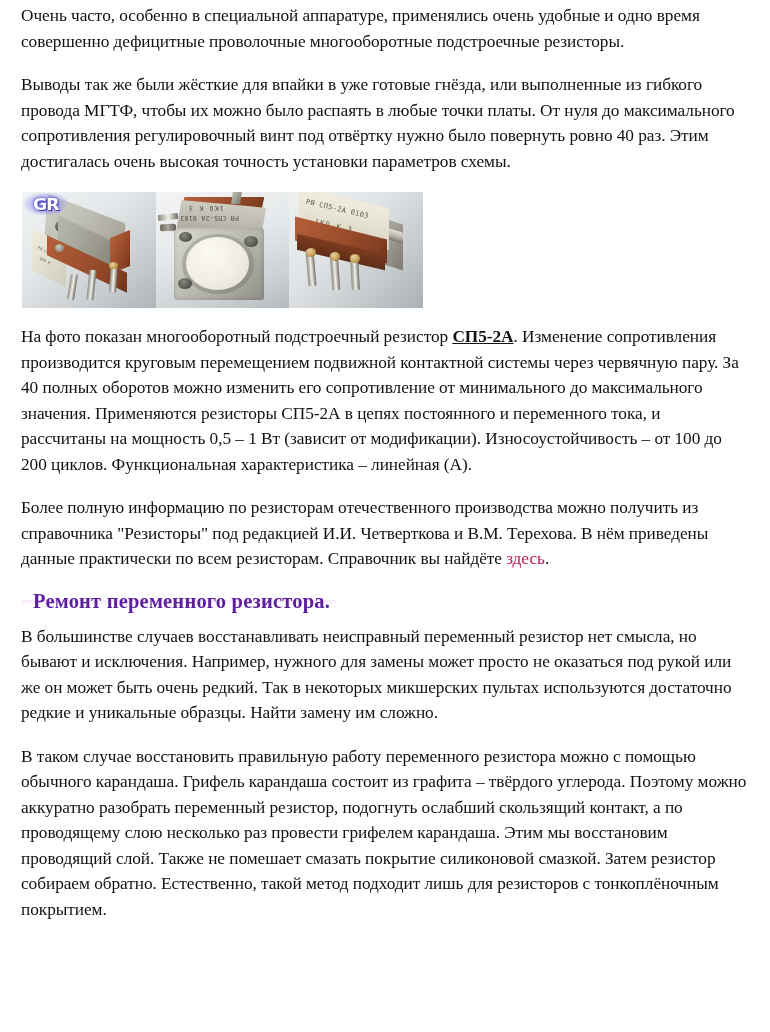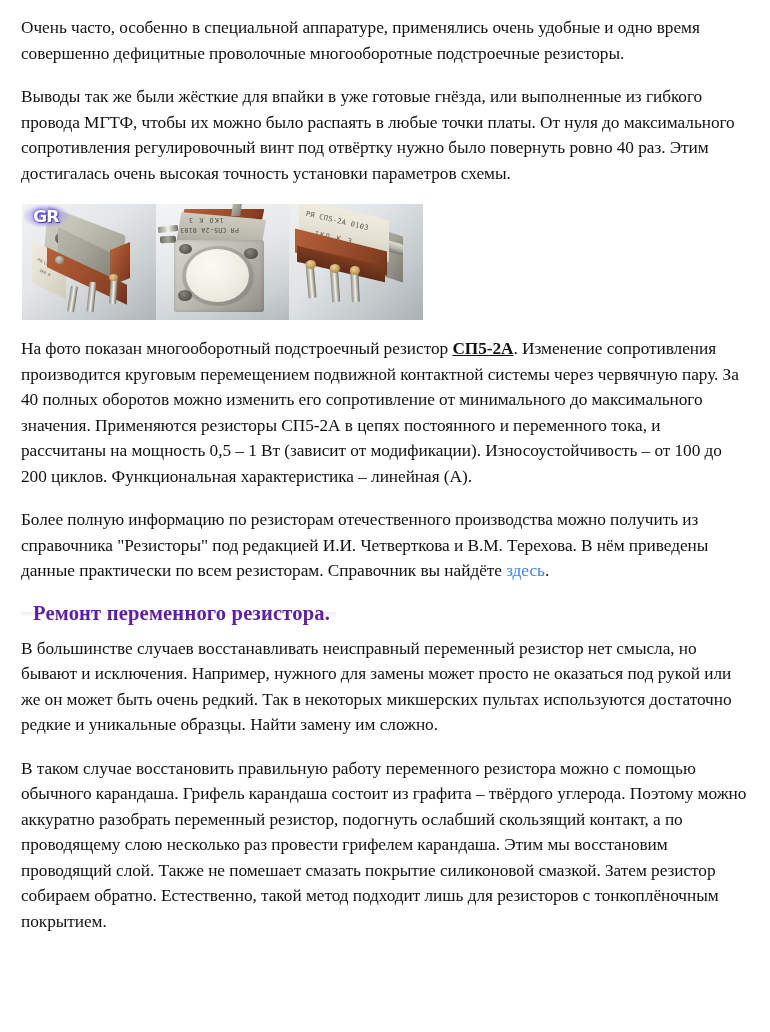--- a/index.html
+++ b/index.html
@@ -22,28 +22,28 @@
     padding: 0 21px;
   }
   p.para {
     margin: 0 0 18px 0;
     font-size: 17.3px;
     line-height: 25.5px;
     color: #111111;
     text-align: left;
     letter-spacing: -0.05px;
   }
-  p.para.first { padding-top: 15px; }
+  p.para.first { padding-top: 3px; }
 
   .bold-underline {
     font-weight: bold;
     text-decoration: underline;
   }
   a.inline-link {
-    color: #3b82f6;
+    color: #be185d;
     text-decoration: none;
   }
 
   
   .photo-strip {
     position: relative;
     width: 401px;
     height: 116px;
     margin: 4px 0 16px 1px;
     display: flex;

